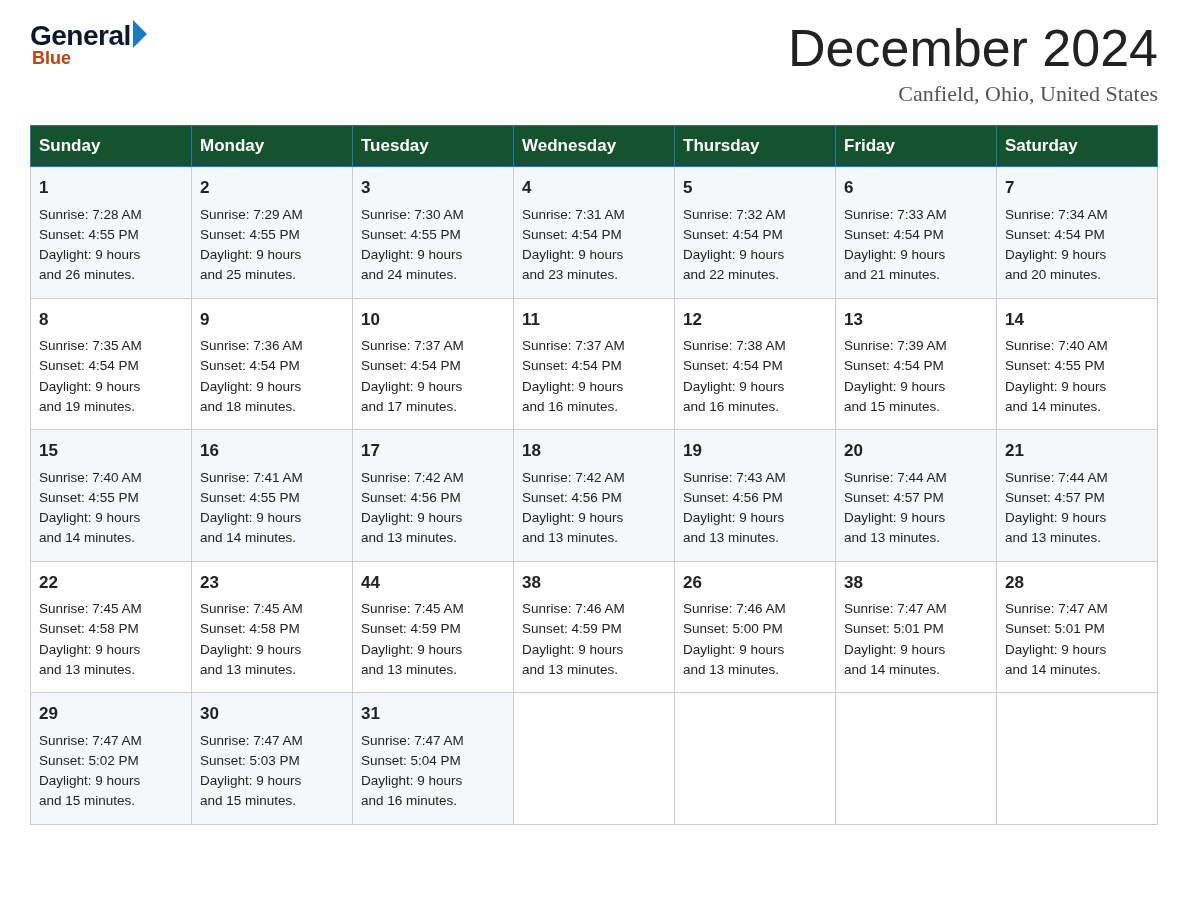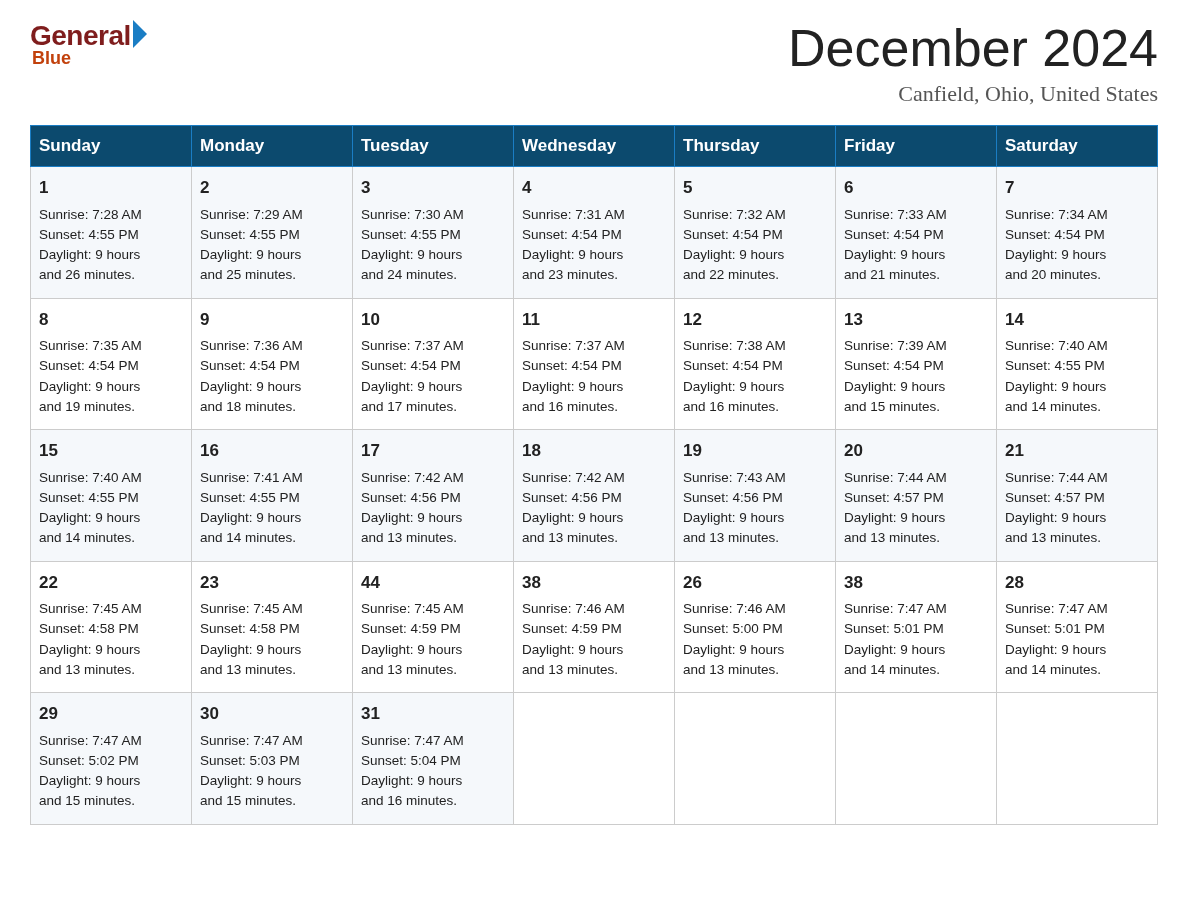--- a/index.html
+++ b/index.html
@@ -22,21 +22,21 @@
       flex-direction: column;
       align-items: flex-start;
     }
     .logo-top {
       display: flex;
       align-items: center;
     }
     .logo-general {
       font-size: 28px;
       font-weight: bold;
-      color: #7f1d1d;
+      color: #0f172a;
       letter-spacing: -0.5px;
     }
     .logo-triangle {
       width: 0;
       height: 0;
       border-left: 14px solid #1a7dc4;
       border-top: 14px solid transparent;
       border-bottom: 14px solid transparent;
       margin-left: 2px;
       margin-top: -4px;
@@ -62,21 +62,21 @@
       color: #555;
       margin-top: 4px;
       font-family: Liberation Serif, serif;
     }
     table {
       width: 100%;
       border-collapse: collapse;
       table-layout: fixed;
     }
     thead tr th {
-      background: #0c4a6e;
+      background: #14532d;
       color: #fff;
       font-size: 17px;
       font-weight: bold;
       padding: 10px 8px;
       text-align: left;
       border: 1px solid #1a7dc4;
     }
     tbody tr td {
       vertical-align: top;
       padding: 8px 8px 12px 8px;

